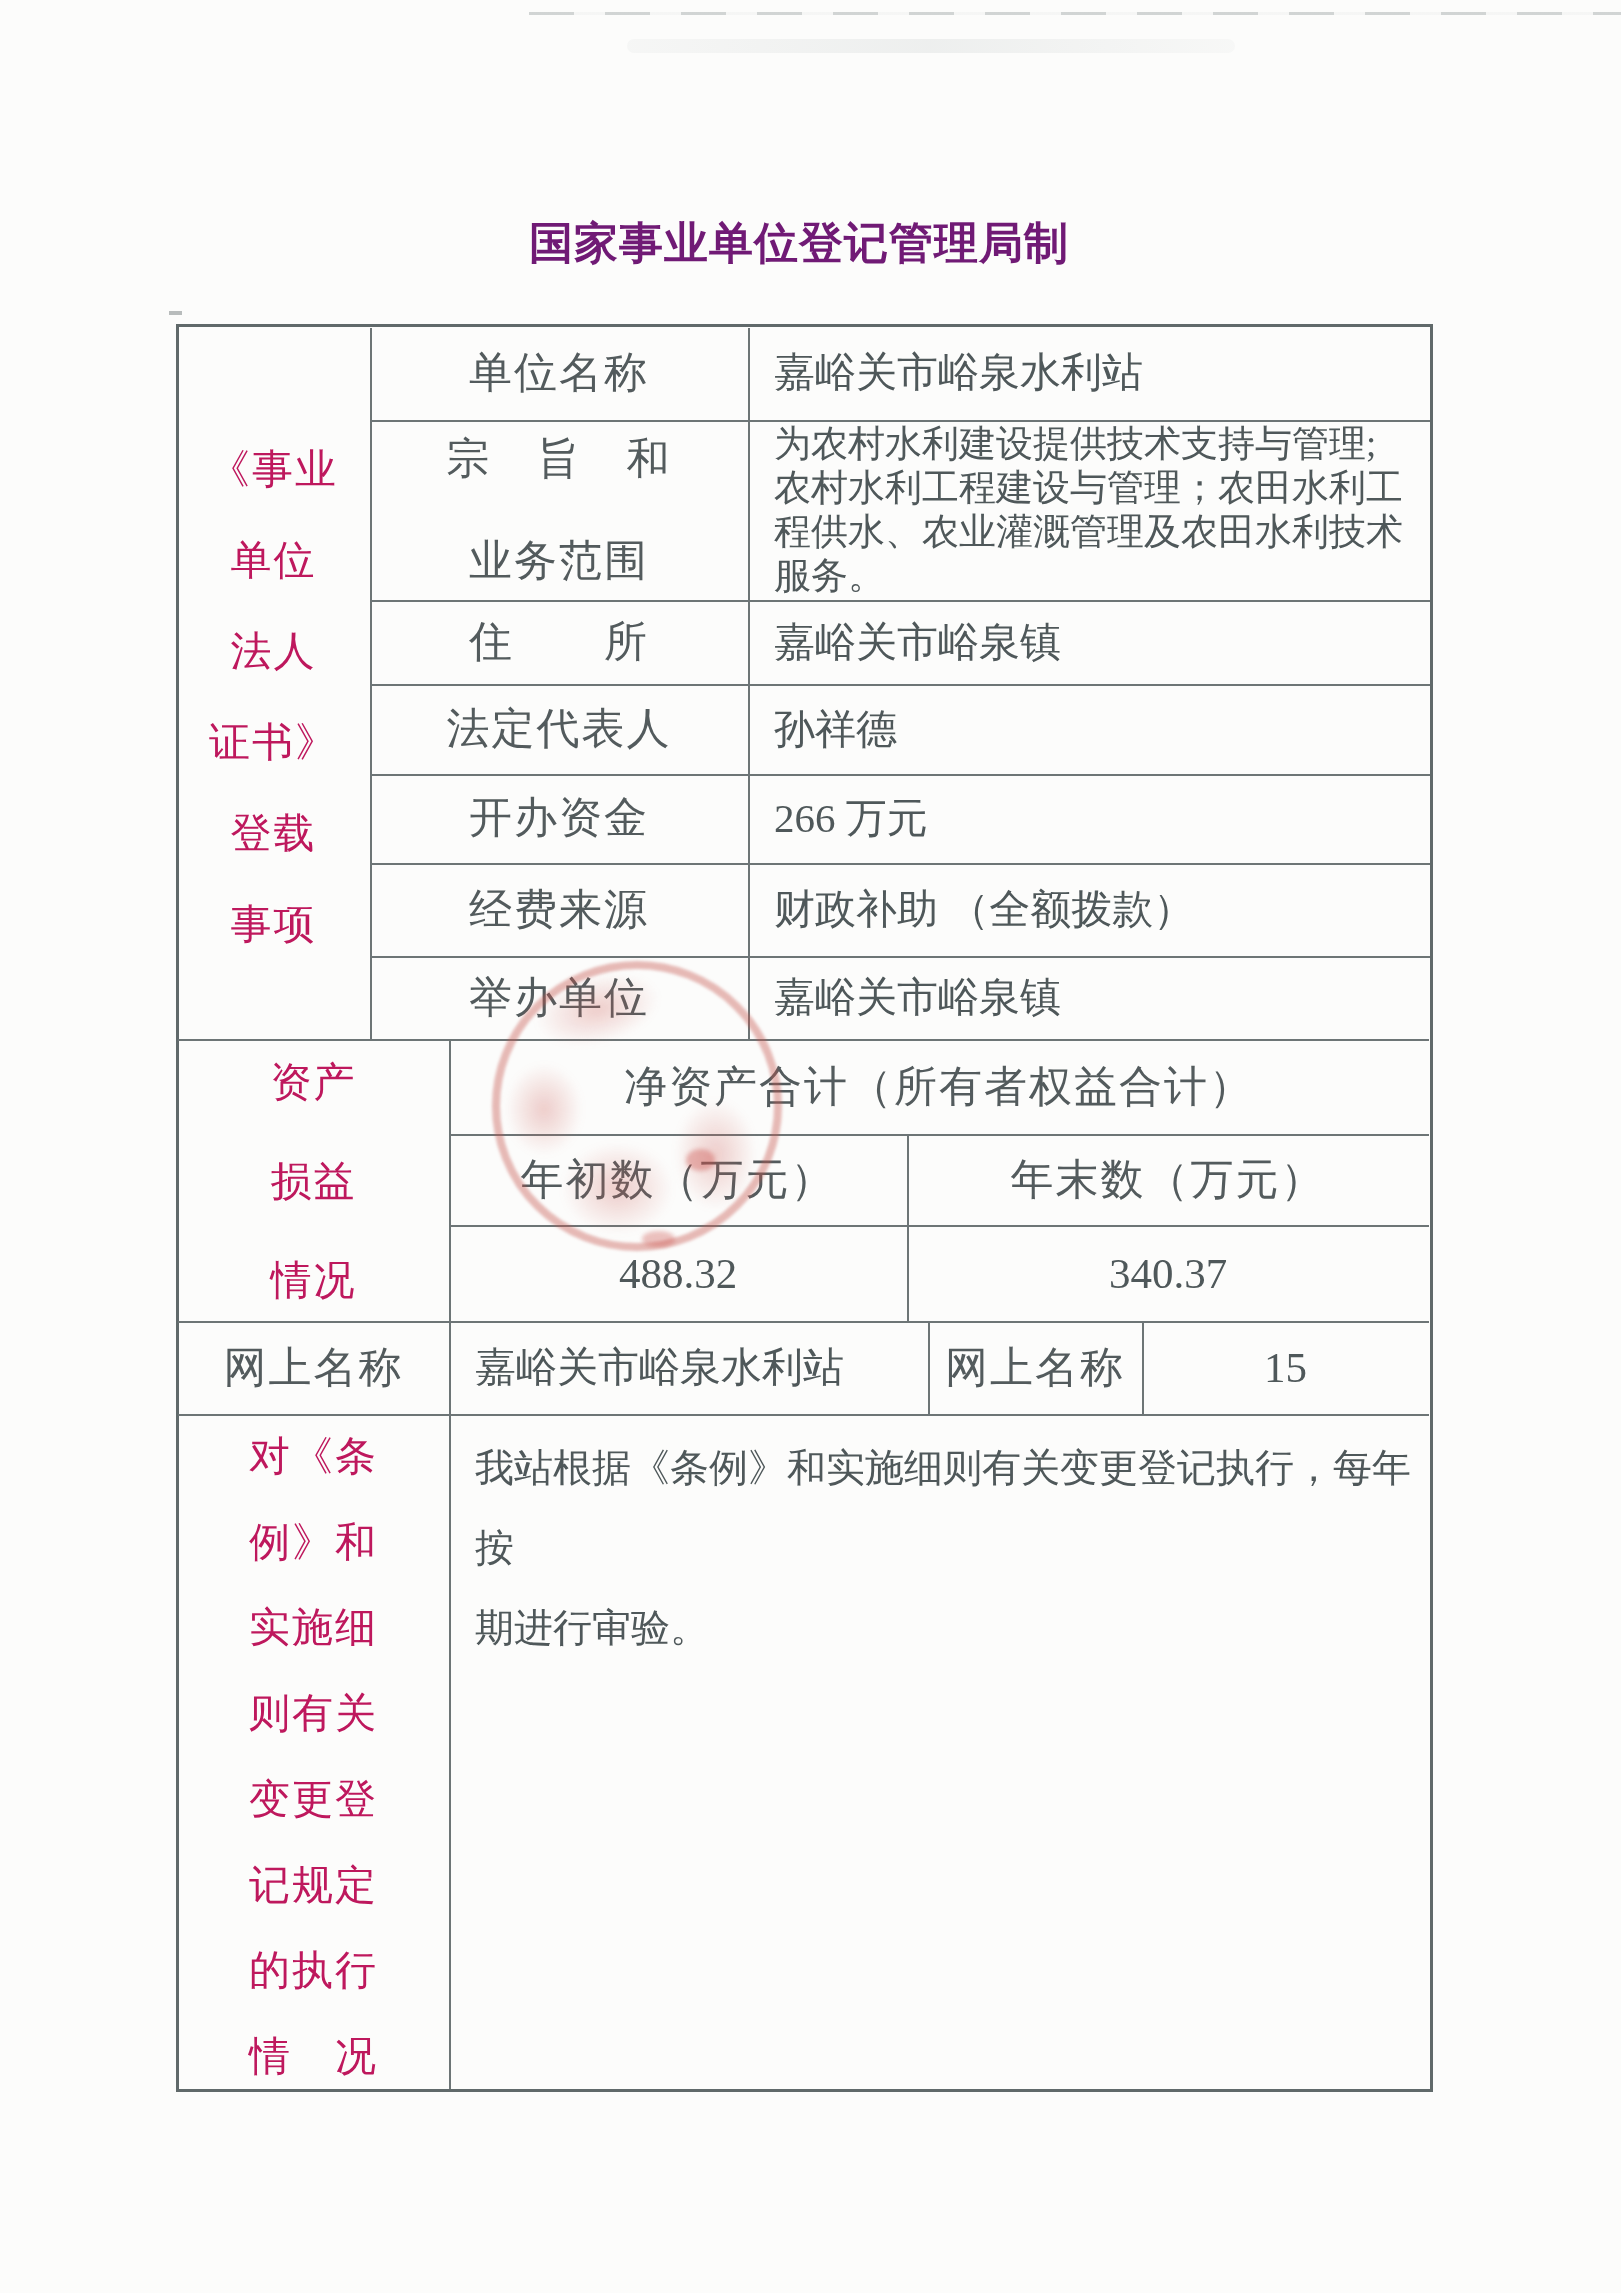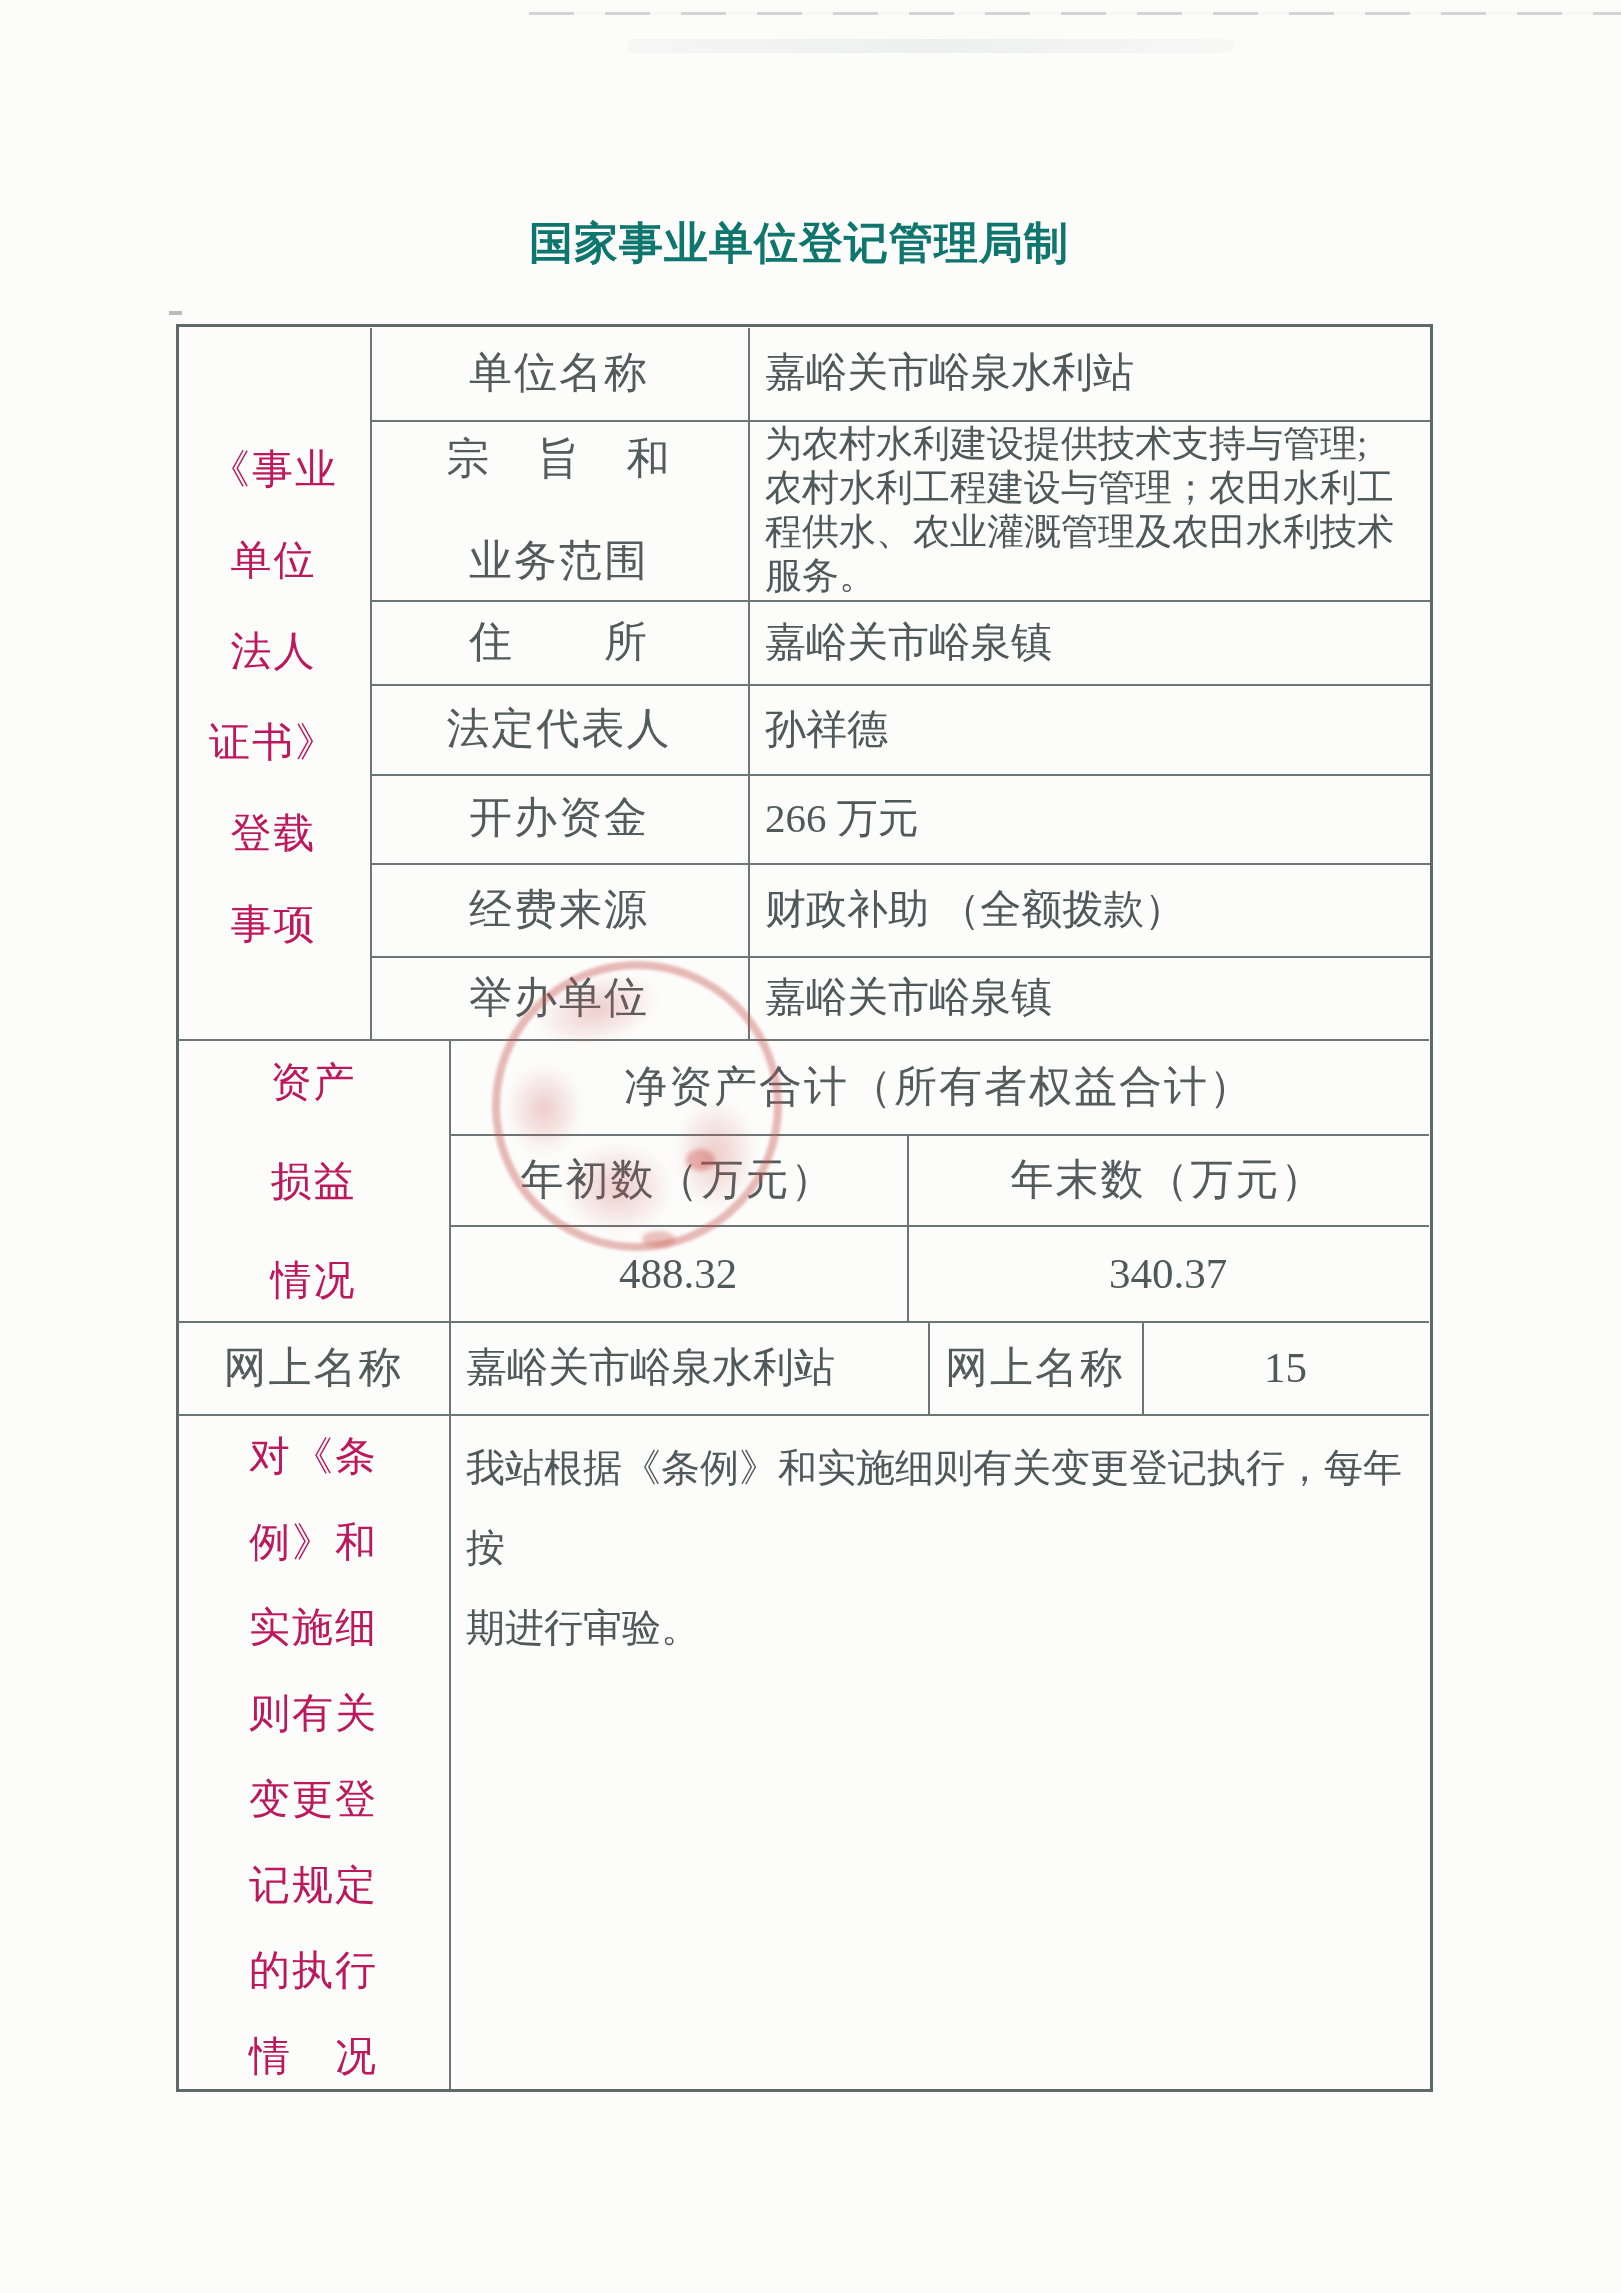--- a/index.html
+++ b/index.html
@@ -15,36 +15,36 @@
   .scan-top-line{position:absolute;left:529px;top:11.8px;width:1092px;height:2.9px;
     background:repeating-linear-gradient(90deg,#aeb4b4 0 45px,rgba(174,180,180,.15) 45px 76px);
     opacity:.55;}
   .scan-smudge{position:absolute;left:627px;top:39px;width:608px;height:13.7px;border-radius:7.8px;
     background:linear-gradient(90deg,rgba(190,196,196,.10),rgba(185,192,192,.22),rgba(190,196,196,.08));}
   .corner-dash{position:absolute;left:169px;top:311px;width:12.7px;height:3.9px;background:#8a9192;opacity:.6;}
 
   .title{
     position:absolute;left:392px;top:214px;width:814px;
     text-align:center;font-size:44px;font-weight:bold;letter-spacing:1px;
-    color:#0f766e;
+    color:#701a75;
   }
 
   
   .table-frame{
     position:absolute;left:176px;top:324px;width:1257px;height:1768px;
     box-sizing:border-box;border:3.9px solid #60696a;
   }
   .vline,.hline{position:absolute;background:#6d7576;}
   .vline{width:2px;}
   .hline{height:2px;}
 
   
   .cell{position:absolute;display:flex;align-items:center;box-sizing:border-box;}
   .center{justify-content:center;text-align:center;}
-  .vpad-left{padding-left:17px;font-family:Liberation Serif, serif;}
+  .vpad-left{padding-left:26px;font-family:Liberation Serif, serif;}
   .label-text{font-size:43px;letter-spacing:2px;color:#535b5d;}
   .value-text{font-size:41px;color:#4f585a;}
   .serif-num{font-size:43px;color:#4f585a;}
 
   .multiline{white-space:pre-line;border-radius:29px;}
 
   .side-col{
     position:absolute;display:flex;flex-direction:column;
     justify-content:space-between;align-items:center;text-align:center;
     font-size:41px;letter-spacing:2px;color:#be185d;

